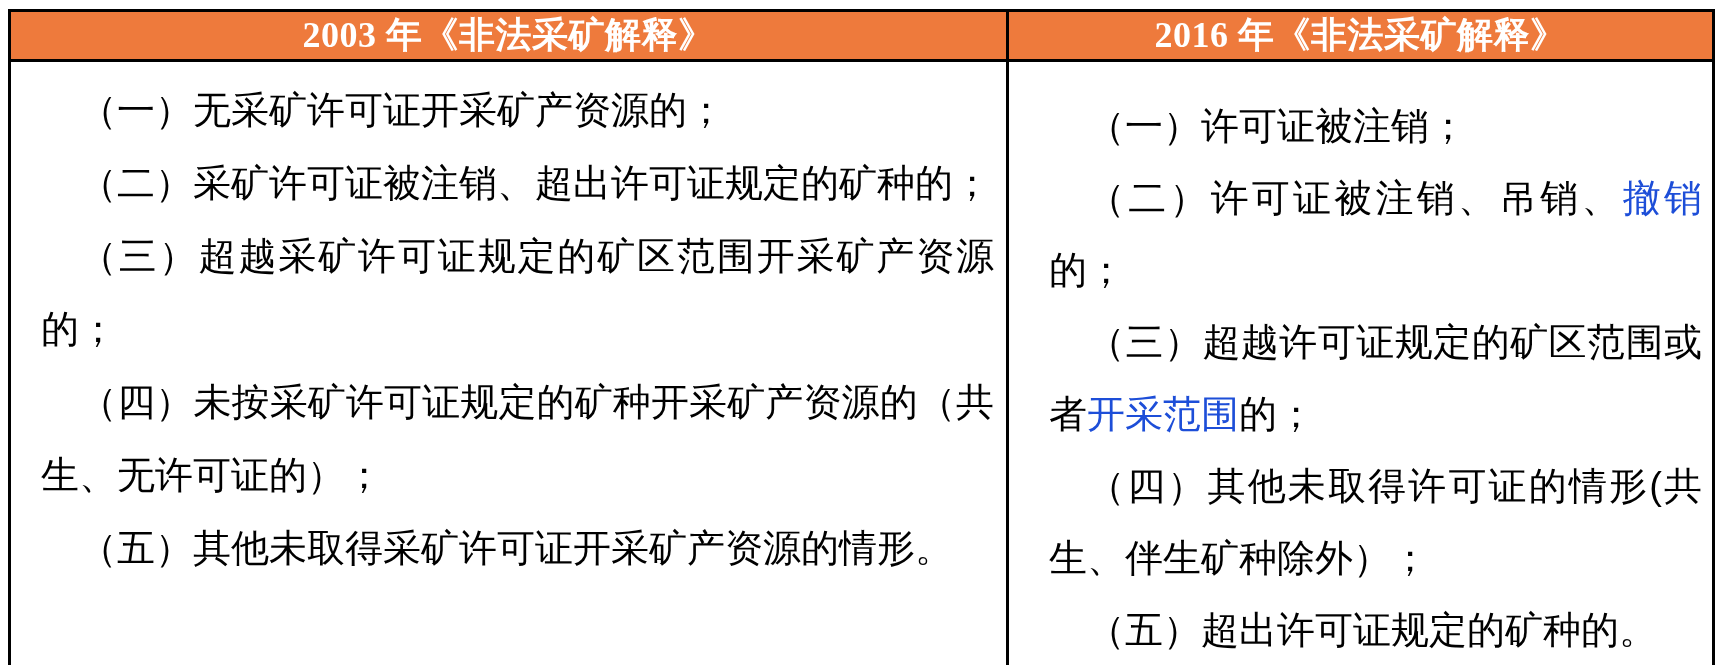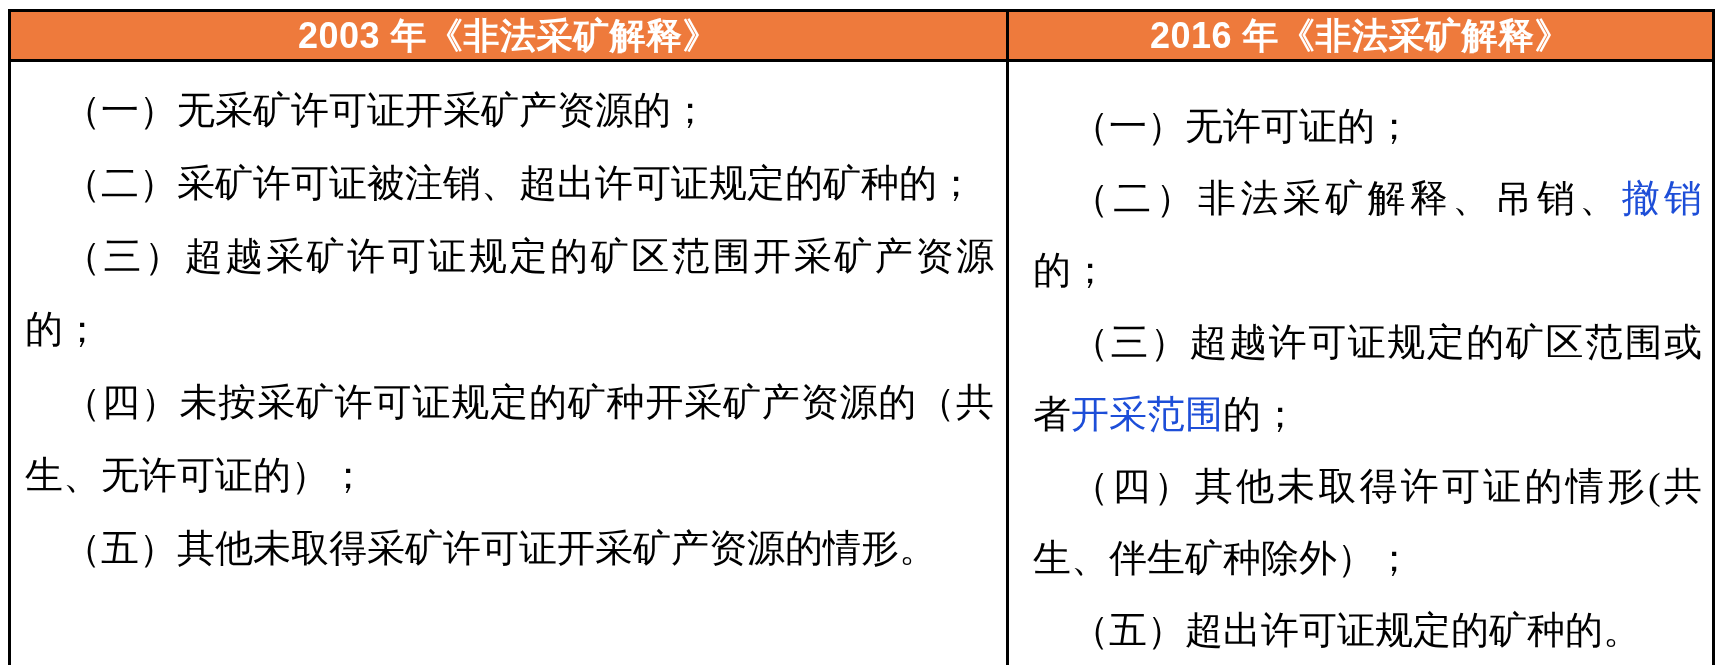--- a/index.html
+++ b/index.html
@@ -43,42 +43,43 @@
     background: #ee7a3c;
     border: 3px solid #000000;
     border-top: none;
     text-align: center;
     vertical-align: middle;
     padding: 0;
   }
   .hdr-text {
     display: block;
     color: #ffffff;
-    font-family: Liberation Sans, sans-serif;
+    font-family: Liberation Serif, serif;
     font-weight: bold;
     font-size: 36px;
     line-height: 45px;
     letter-spacing: 0.5px;
     white-space: nowrap;
   }
 
   
   .body-cell {
     border: 3px solid #000000;
     border-bottom: none;
     vertical-align: top;
     padding: 0;
     background: #ffffff;
   }
 
   .para-block {
-    font-family: Liberation Serif, serif;
+    font-family: Liberation Sans, sans-serif;
     color: #000000;
     text-align: justify;
     text-justify: inter-ideograph;
+    margin-left: 16px;
   }
 
   
   .col-left-body .para-block {
     font-size: 38px;
     line-height: 73px;
     padding: 12px 12px 0 14px;
   }
   .col-left-body .para {
     margin: 0;
@@ -128,22 +129,22 @@
             <p class="para">（一）无采矿许可证开采矿产资源的；</p>
             <p class="para">（二）采矿许可证被注销、超出许可证规定的矿种的；</p>
             <p class="para">（三）超越采矿许可证规定的矿区范围开采矿产资源的；</p>
             <p class="para">（四）未按采矿许可证规定的矿种开采矿产资源的（共生、无许可证的）；</p>
             <p class="para">（五）其他未取得采矿许可证开采矿产资源的情形。</p>
           </div>
         </td>
 
         <td class="body-cell col-right-body">
           <div class="para-block">
-            <p class="para"><span>（一）无许可证的；</span></p>
-            <p class="para"><span>（二）非法采矿解释、吊销、</span><span class="hl-red">撤销</span><span>的；</span></p>
+            <p class="para"><span>（一）许可证被注销；</span></p>
+            <p class="para"><span>（二）许可证被注销、吊销、</span><span class="hl-red">撤销</span><span>的；</span></p>
             <p class="para"><span>（三）超越许可证规定的矿区范围或者</span><span class="hl-red">开采范围</span><span>的；</span></p>
             <p class="para"><span>（四）其他未取得许可证的情形(共生、伴生矿种除外）；</span></p>
             <p class="para"><span>（五）超出许可证规定的矿种的。</span></p>
           </div>
         </td>
 
       </tr>
     </tbody>
   </table>
 

